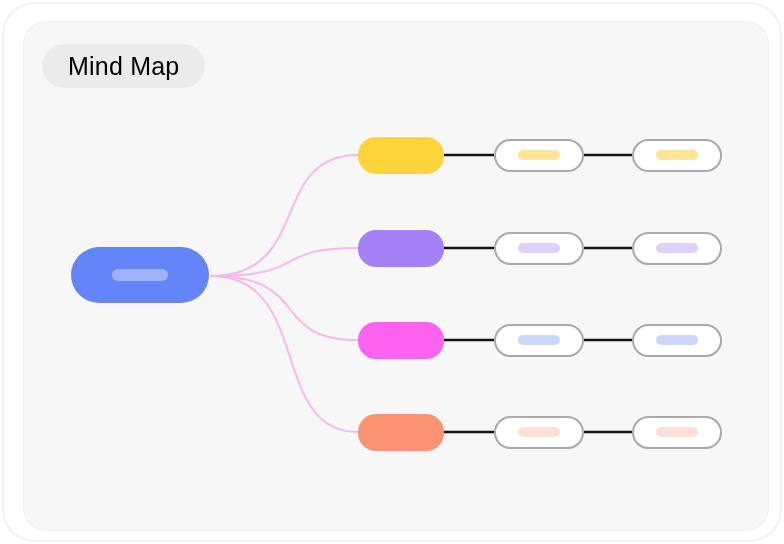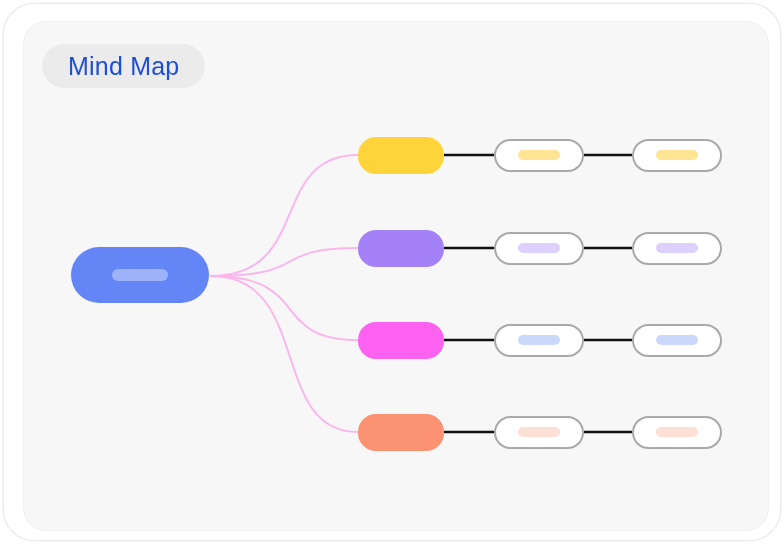--- a/index.html
+++ b/index.html
@@ -52,21 +52,21 @@
 
   
   .title-badge {
     position: absolute;
     left: 18px;
     top: 22px;
     height: 44px;
     padding: 0 26px;
     border-radius: 22px;
     background: #ebebeb;
-    color: #1d4ed8;
+    color: #000000;
     font-size: 25px;
     font-weight: 400;
     letter-spacing: 0.2px;
     display: flex;
     align-items: center;
     justify-content: flex-start;
     white-space: nowrap;
     box-sizing: border-box;
   }
 

